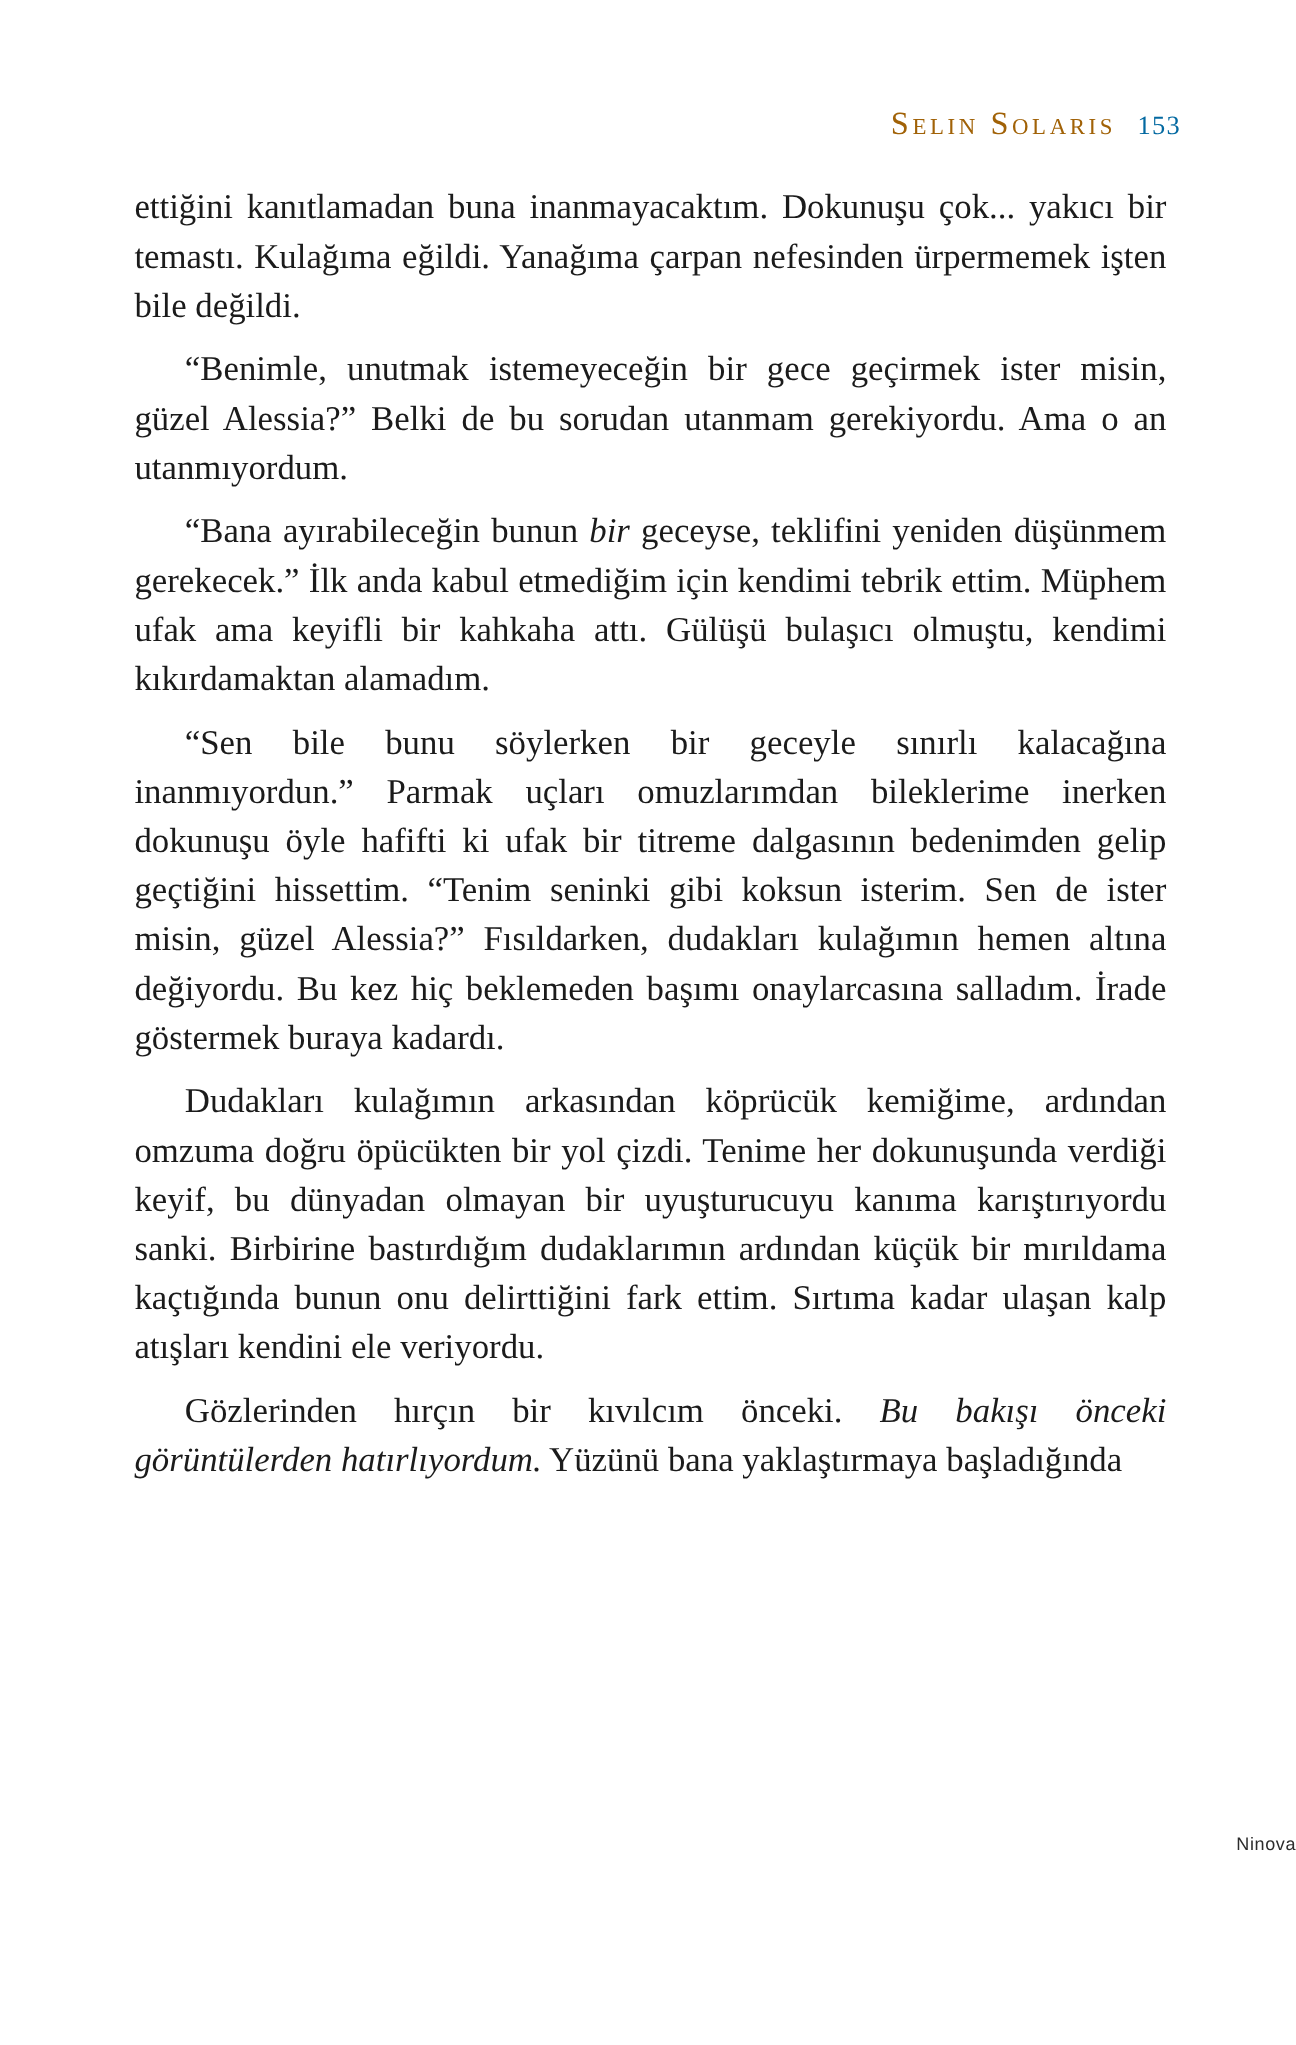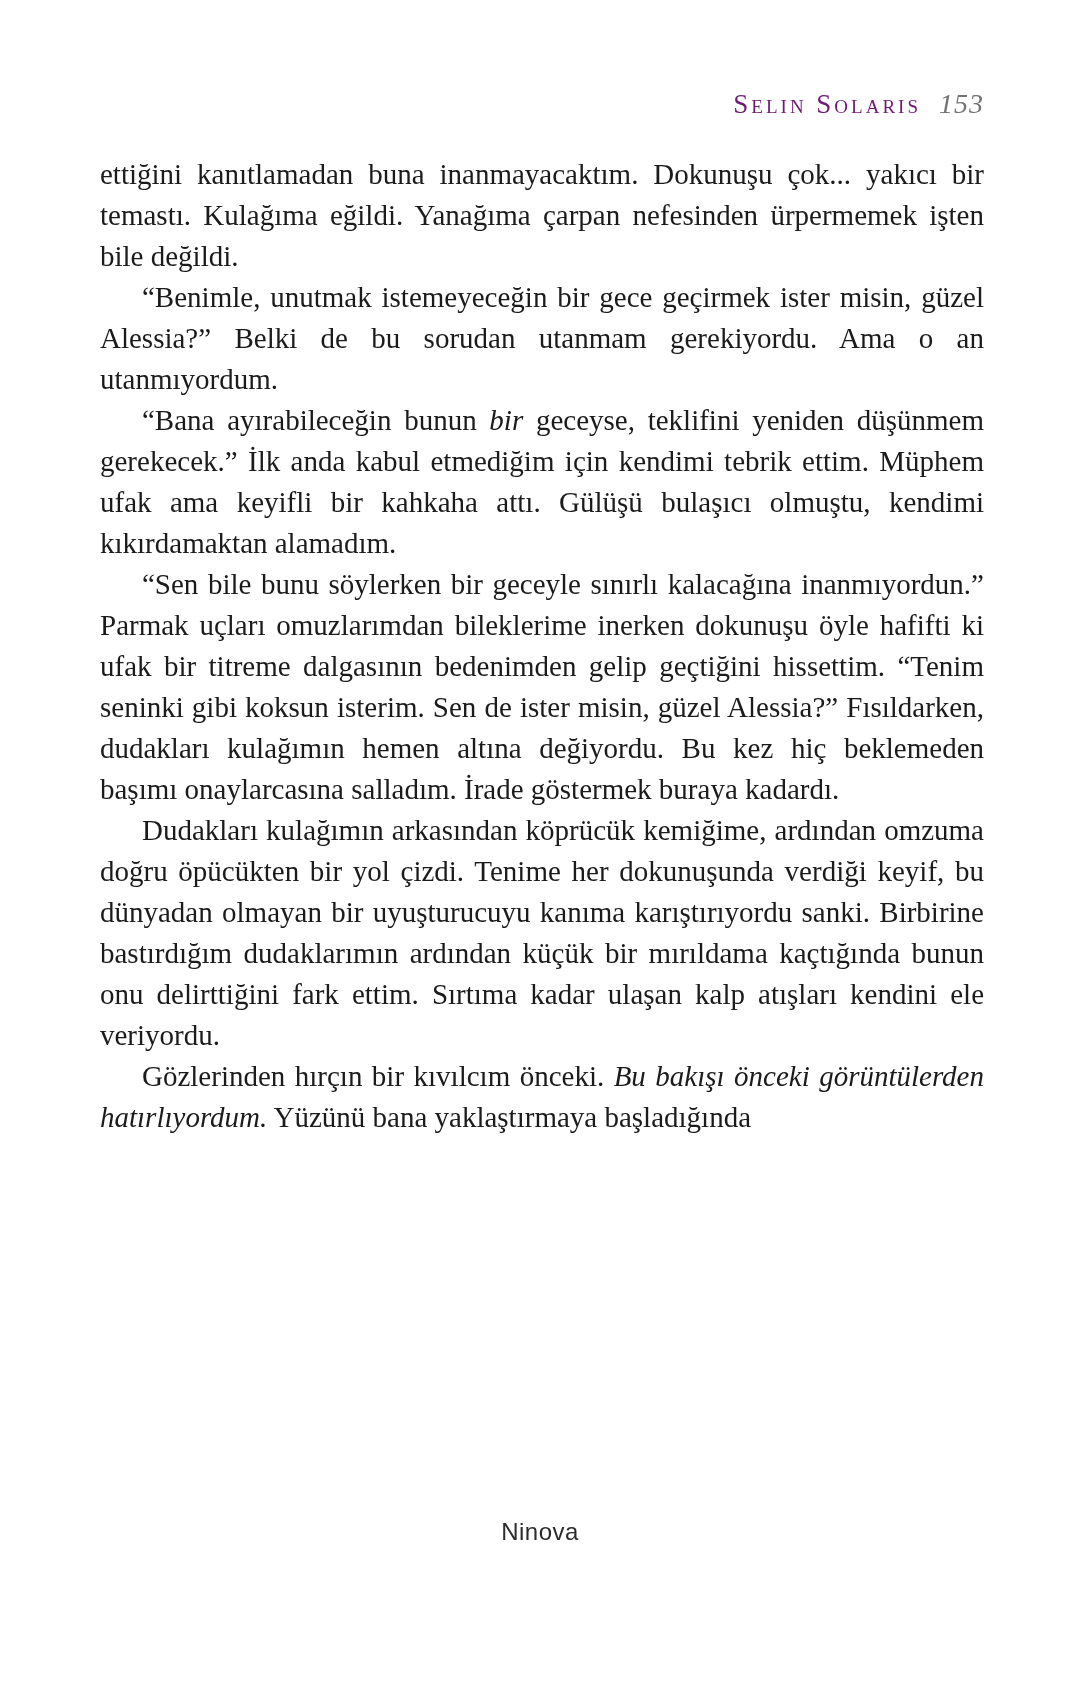--- a/index.html
+++ b/index.html
@@ -22,51 +22,50 @@
   .page-header {
     display: flex;
     justify-content: flex-end;
     align-items: baseline;
     margin-bottom: 34px;
   }
   .running-title {
     font-variant: small-caps;
     letter-spacing: 3px;
     font-size: 27px;
-    color: #701a75;
+    color: #a16207;
   }
   .page-number {
-    font-size: 28px;
+    font-size: 22px;
     margin-left: 18px;
     letter-spacing: 1px;
-    color: #737373;
-    font-style: italic;
+    color: #0369a1;
   }
   .body-text {
     font-size: 29px;
     line-height: 41px;
     text-align: justify;
   }
   .para {
-    margin: 0;
+    margin: 12px;
     text-indent: 42px;
   }
   .para.first {
     text-indent: 0;
   }
   .it {
   }
   .page-footer {
     position: absolute;
     left: 0;
     right: 0;
     bottom: 158px;
-    text-align: center;
+    text-align: right;
     font-family: "Liberation Sans", "DejaVu Sans", sans-serif;
-    font-size: 24px;
+    font-size: 15px;
     letter-spacing: 0.5px;
     color: #2c2c2c;
   }
 </style>
 </head>
 <body>
 
 <div class="page">
 
   <div class="page-header">

